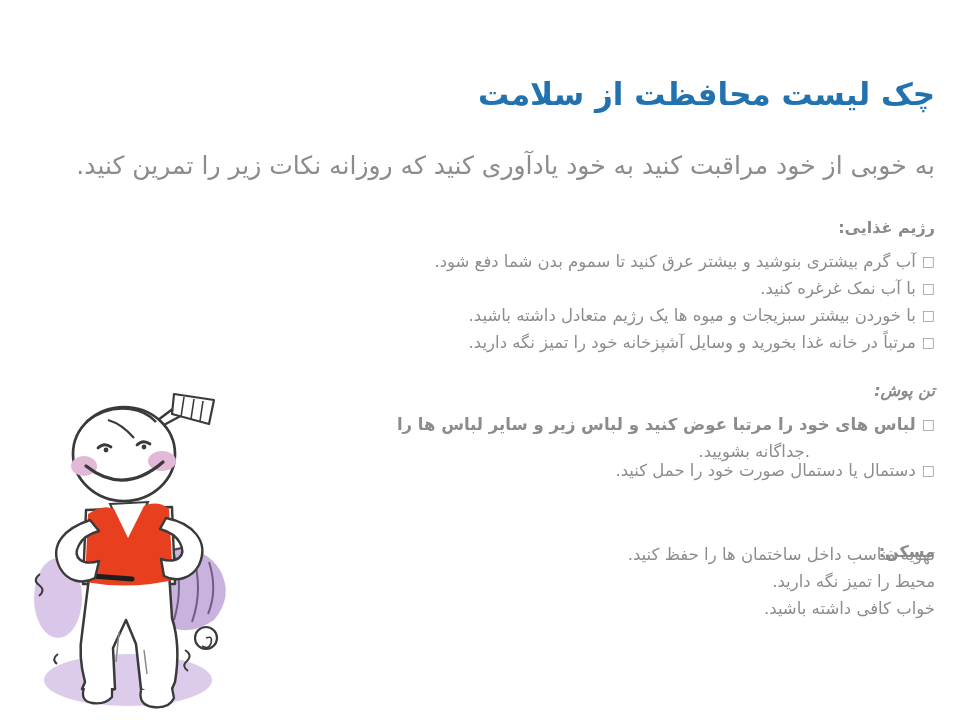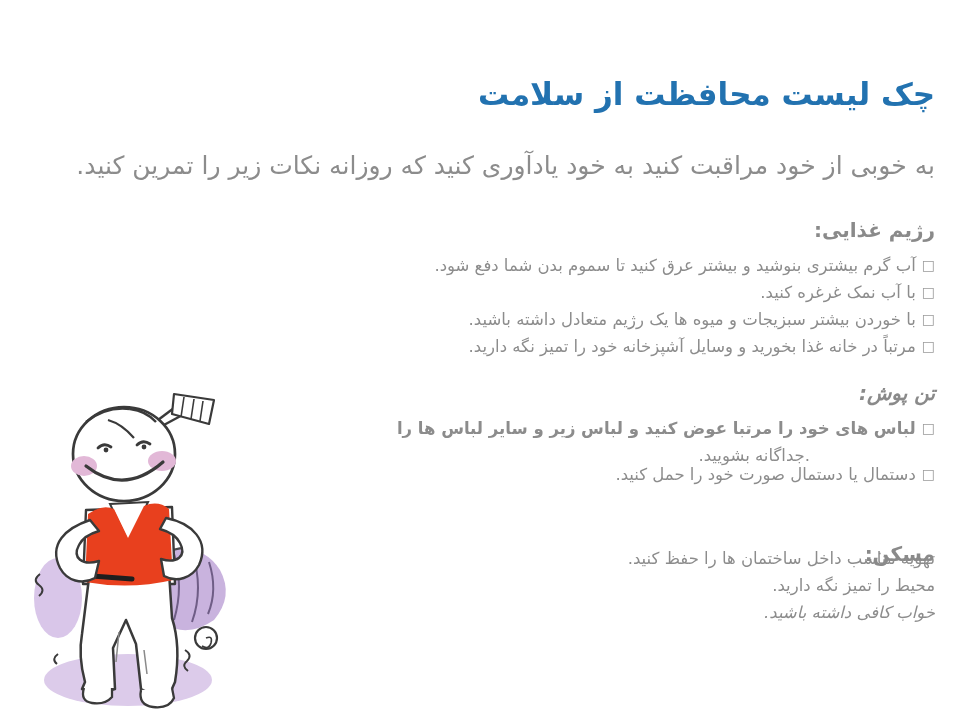--- a/index.html
+++ b/index.html
@@ -8,36 +8,36 @@
     font-family:"DejaVu Sans",sans-serif;
   }
   .abs{position:absolute;left:25px;right:25px;direction:rtl;text-align:right;}
   .title{
     top:76px;font-size:31px;font-weight:bold;color:#2272B0;letter-spacing:0.5px;
   }
   .subtitle{
     top:151px;font-size:25px;color:#8C8C8C;
   }
   .sec-head{
-    font-size:20px;font-weight:bold;color:#8A8A8A;
+    font-size:16px;font-weight:bold;color:#8A8A8A;
   }
   .line{
-    font-size:16.5px;color:#8C8C8C;height:24px;line-height:32px;
+    font-size:16.5px;color:#8C8C8C;height:24px;line-height:24px;
   }
   .cb{
     display:inline-block;font-size:14px;color:#9A9A9A;margin-left:6px;
     transform:translateY(-1px);
   }
   .cont{padding-right:125px;}
   .h-diet{top:218px;}
   .i-d1{top:250px;}.i-d2{top:277px;}.i-d3{top:304px;}.i-d4{top:331px;}
   .h-cloth{top:381px;font-style:italic;}
   .i-c1a{top:413px;font-weight:bold;}.i-c1b{top:440px;}.i-c2{top:459px;}
   .h-house{top:542px;}
-  .i-h1{top:543px;}.i-h2{top:570px;}.i-h3{top:597px;font-style:italic;}
+  .i-h1{top:543px;}.i-h2{top:570px;}.i-h3{top:597px;}
   .kid{position:absolute;left:22px;top:392px;width:240px;height:326px;}
 </style>
 </head>
 <body>
 
 <div class="abs title">چک لیست محافظت از سلامت</div>
 
 <div class="abs subtitle">به خوبی از خود مراقبت کنید به خود یادآوری کنید که روزانه نکات زیر را تمرین کنید.</div>
 
 <div class="abs sec-head h-diet">رژیم غذایی:</div>

